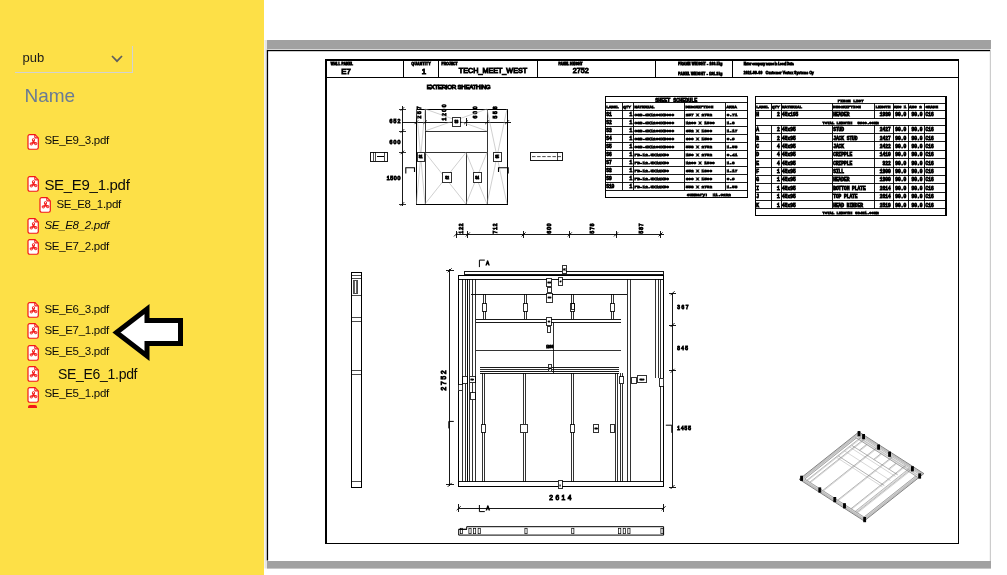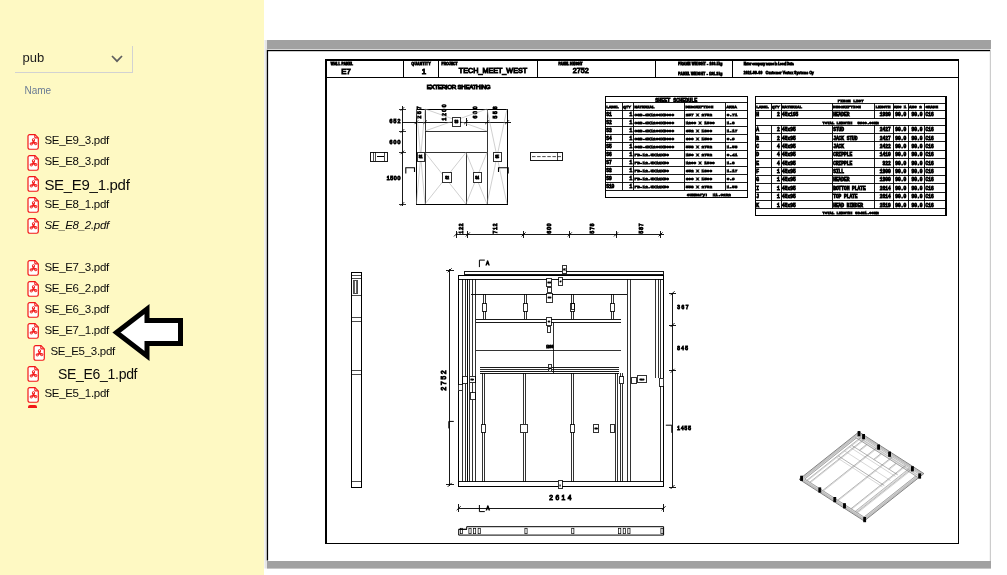--- a/index.html
+++ b/index.html
@@ -3,32 +3,32 @@
 <meta charset="utf-8">
 <style>
   html,body{margin:0;padding:0;background:#fff;}
   body{width:1007px;height:575px;position:relative;overflow:hidden;
        font-family:"Liberation Sans",sans-serif;}
   .abs{position:absolute;}
 </style>
 </head>
 <body>
 
-<div class="abs" style="left:0;top:0;width:264px;height:575px;background:#fef9c3;">
+<div class="abs" style="left:0;top:0;width:264px;height:575px;background:#fde047;">
 
   <div class="abs" style="left:15px;top:46px;width:116.5px;height:26px;border-bottom:1px solid #d2d2d2;border-right:1px solid #d2d2d2;">
 
     <span class="abs" style="left:7.5px;top:4px;font-size:13px;color:#1b1b1b;">pub</span>
 
     <svg class="abs" style="left:95px;top:8px;" width="14" height="10" viewBox="0 0 14 10">
       <path d="M2 2 L7 7.2 L12 2" fill="none" stroke="#5f5f5f" stroke-width="1.7"></path>
     </svg>
   </div>
 
-  <div class="abs" style="left:24.5px;top:85px;font-size:10px;color:#6a7b94;">Name</div>
+  <div class="abs" style="left:24.5px;top:85px;font-size:19px;color:#6a7b94;">Name</div>
 
 
   <div class="abs" style="left:27px;top:133.8px;width:220px;height:21px;text-align:right;">
       <svg width="13" height="16" viewBox="0 0 13 16" style="position:absolute;left:0;top:0">
         <path d="M2.7 0.65 h5.3 l3.3 3.3 v9.6 a1.7 1.7 0 0 1 -1.7 1.7 h-6.9 a1.7 1.7 0 0 1 -1.7 -1.7 v-11.2 a1.7 1.7 0 0 1 1.7 -1.7 z" fill="#fff" stroke="#f21818" stroke-width="1.2"></path>
         <path d="M7.8 0.8 v2.1 a1 1 0 0 0 1 1 h2.1" fill="none" stroke="#f21818" stroke-width="1.1"></path>
         <g fill="#f21818">
           <circle cx="6.45" cy="5.9" r="1.6"></circle>
           <circle cx="4.3" cy="9.8" r="1.6"></circle>
           <circle cx="8.7" cy="9.6" r="1.6"></circle>
@@ -36,59 +36,41 @@
         </g>
         <g fill="#fff">
           <circle cx="6.45" cy="5.65" r="0.62"></circle>
           <circle cx="4.1" cy="10.05" r="0.62"></circle>
           <circle cx="8.9" cy="9.8" r="0.62"></circle>
         </g>
       </svg>
       <span class="abs" style="left:17.4px;top:0.6px;font-size:11.5px;letter-spacing:-0.3px;color:#0a0a0a;">SE_E9_3.pdf</span>
     </div>
 
-  <div class="abs" style="left:27px;top:154.8px;width:220px;height:21px;">
-      <svg width="13" height="16" viewBox="0 0 13 16" style="position:absolute;left:0;top:0">
-        <path d="M2.7 0.65 h5.3 l3.3 3.3 v9.6 a1.7 1.7 0 0 1 -1.7 1.7 h-6.9 a1.7 1.7 0 0 1 -1.7 -1.7 v-11.2 a1.7 1.7 0 0 1 1.7 -1.7 z" fill="#fff" stroke="#f21818" stroke-width="1.2"></path>
-        <path d="M7.8 0.8 v2.1 a1 1 0 0 0 1 1 h2.1" fill="none" stroke="#f21818" stroke-width="1.1"></path>
-        <g fill="#f21818">
-          <circle cx="6.45" cy="5.9" r="1.6"></circle>
-          <circle cx="4.3" cy="9.8" r="1.6"></circle>
-          <circle cx="8.7" cy="9.6" r="1.6"></circle>
-          <path d="M6.45 5.9 L4.3 9.8 L8.7 9.6 Z"></path>
-        </g>
-        <g fill="#fff">
-          <circle cx="6.45" cy="5.65" r="0.62"></circle>
-          <circle cx="4.1" cy="10.05" r="0.62"></circle>
-          <circle cx="8.9" cy="9.8" r="0.62"></circle>
-        </g>
-      </svg>
-      <span class="abs" style="left:17.4px;top:0.6px;font-size:11.5px;letter-spacing:-0.3px;color:#0a0a0a;">SE_E8_3.pdf</span>
-    </div>
 
   <div class="abs" style="left:27px;top:175.9px;width:220px;height:21px;">
       <svg width="13" height="16" viewBox="0 0 13 16" style="position:absolute;left:0;top:0">
         <path d="M2.7 0.65 h5.3 l3.3 3.3 v9.6 a1.7 1.7 0 0 1 -1.7 1.7 h-6.9 a1.7 1.7 0 0 1 -1.7 -1.7 v-11.2 a1.7 1.7 0 0 1 1.7 -1.7 z" fill="#fff" stroke="#f21818" stroke-width="1.2"></path>
         <path d="M7.8 0.8 v2.1 a1 1 0 0 0 1 1 h2.1" fill="none" stroke="#f21818" stroke-width="1.1"></path>
         <g fill="#f21818">
           <circle cx="6.45" cy="5.9" r="1.6"></circle>
           <circle cx="4.3" cy="9.8" r="1.6"></circle>
           <circle cx="8.7" cy="9.6" r="1.6"></circle>
           <path d="M6.45 5.9 L4.3 9.8 L8.7 9.6 Z"></path>
         </g>
         <g fill="#fff">
           <circle cx="6.45" cy="5.65" r="0.62"></circle>
           <circle cx="4.1" cy="10.05" r="0.62"></circle>
           <circle cx="8.9" cy="9.8" r="0.62"></circle>
         </g>
       </svg>
       <span class="abs" style="left:17.4px;top:0.6px;font-size:15px;letter-spacing:-0.3px;color:#0a0a0a;">SE_E9_1.pdf</span>
     </div>
 
-  <div class="abs" style="left:27px;top:197.0px;width:220px;height:21px;padding-left:26px;">
+  <div class="abs" style="left:39px;top:197.0px;width:220px;height:21px;padding-left:26px;">
       <svg width="13" height="16" viewBox="0 0 13 16" style="position:absolute;left:0;top:0">
         <path d="M2.7 0.65 h5.3 l3.3 3.3 v9.6 a1.7 1.7 0 0 1 -1.7 1.7 h-6.9 a1.7 1.7 0 0 1 -1.7 -1.7 v-11.2 a1.7 1.7 0 0 1 1.7 -1.7 z" fill="#fff" stroke="#f21818" stroke-width="1.2"></path>
         <path d="M7.8 0.8 v2.1 a1 1 0 0 0 1 1 h2.1" fill="none" stroke="#f21818" stroke-width="1.1"></path>
         <g fill="#f21818">
           <circle cx="6.45" cy="5.9" r="1.6"></circle>
           <circle cx="4.3" cy="9.8" r="1.6"></circle>
           <circle cx="8.7" cy="9.6" r="1.6"></circle>
           <path d="M6.45 5.9 L4.3 9.8 L8.7 9.6 Z"></path>
         </g>
         <g fill="#fff">
@@ -112,58 +94,40 @@
         </g>
         <g fill="#fff">
           <circle cx="6.45" cy="5.65" r="0.62"></circle>
           <circle cx="4.1" cy="10.05" r="0.62"></circle>
           <circle cx="8.9" cy="9.8" r="0.62"></circle>
         </g>
       </svg>
       <span class="abs" style="left:17.4px;top:0.6px;font-size:11.5px;letter-spacing:-0.3px;color:#0a0a0a;">SE_E8_2.pdf</span>
     </div>
 
-
-  <div class="abs" style="left:27px;top:260.2px;width:220px;height:21px;">
-      <svg width="13" height="16" viewBox="0 0 13 16" style="position:absolute;left:0;top:0">
-        <path d="M2.7 0.65 h5.3 l3.3 3.3 v9.6 a1.7 1.7 0 0 1 -1.7 1.7 h-6.9 a1.7 1.7 0 0 1 -1.7 -1.7 v-11.2 a1.7 1.7 0 0 1 1.7 -1.7 z" fill="#fff" stroke="#f21818" stroke-width="1.2"></path>
-        <path d="M7.8 0.8 v2.1 a1 1 0 0 0 1 1 h2.1" fill="none" stroke="#f21818" stroke-width="1.1"></path>
-        <g fill="#f21818">
-          <circle cx="6.45" cy="5.9" r="1.6"></circle>
-          <circle cx="4.3" cy="9.8" r="1.6"></circle>
-          <circle cx="8.7" cy="9.6" r="1.6"></circle>
-          <path d="M6.45 5.9 L4.3 9.8 L8.7 9.6 Z"></path>
-        </g>
-        <g fill="#fff">
-          <circle cx="6.45" cy="5.65" r="0.62"></circle>
-          <circle cx="4.1" cy="10.05" r="0.62"></circle>
-          <circle cx="8.9" cy="9.8" r="0.62"></circle>
-        </g>
-      </svg>
-      <span class="abs" style="left:17.4px;top:0.6px;font-size:11.5px;letter-spacing:-0.3px;color:#0a0a0a;">SE_E7_3.pdf</span>
-    </div>
-
-  <div class="abs" style="left:27px;top:281.3px;width:220px;height:21px;">
-      <svg width="13" height="16" viewBox="0 0 13 16" style="position:absolute;left:0;top:0">
-        <path d="M2.7 0.65 h5.3 l3.3 3.3 v9.6 a1.7 1.7 0 0 1 -1.7 1.7 h-6.9 a1.7 1.7 0 0 1 -1.7 -1.7 v-11.2 a1.7 1.7 0 0 1 1.7 -1.7 z" fill="#fff" stroke="#f21818" stroke-width="1.2"></path>
-        <path d="M7.8 0.8 v2.1 a1 1 0 0 0 1 1 h2.1" fill="none" stroke="#f21818" stroke-width="1.1"></path>
-        <g fill="#f21818">
-          <circle cx="6.45" cy="5.9" r="1.6"></circle>
-          <circle cx="4.3" cy="9.8" r="1.6"></circle>
-          <circle cx="8.7" cy="9.6" r="1.6"></circle>
-          <path d="M6.45 5.9 L4.3 9.8 L8.7 9.6 Z"></path>
-        </g>
-        <g fill="#fff">
-          <circle cx="6.45" cy="5.65" r="0.62"></circle>
-          <circle cx="4.1" cy="10.05" r="0.62"></circle>
-          <circle cx="8.9" cy="9.8" r="0.62"></circle>
-        </g>
-      </svg>
-      <span class="abs" style="left:17.4px;top:0.6px;font-size:11.5px;letter-spacing:-0.3px;color:#0a0a0a;">SE_E6_2.pdf</span>
-    </div>
+  <div class="abs" style="left:27px;top:239.1px;width:220px;height:21px;">
+      <svg width="13" height="16" viewBox="0 0 13 16" style="position:absolute;left:0;top:0">
+        <path d="M2.7 0.65 h5.3 l3.3 3.3 v9.6 a1.7 1.7 0 0 1 -1.7 1.7 h-6.9 a1.7 1.7 0 0 1 -1.7 -1.7 v-11.2 a1.7 1.7 0 0 1 1.7 -1.7 z" fill="#fff" stroke="#f21818" stroke-width="1.2"></path>
+        <path d="M7.8 0.8 v2.1 a1 1 0 0 0 1 1 h2.1" fill="none" stroke="#f21818" stroke-width="1.1"></path>
+        <g fill="#f21818">
+          <circle cx="6.45" cy="5.9" r="1.6"></circle>
+          <circle cx="4.3" cy="9.8" r="1.6"></circle>
+          <circle cx="8.7" cy="9.6" r="1.6"></circle>
+          <path d="M6.45 5.9 L4.3 9.8 L8.7 9.6 Z"></path>
+        </g>
+        <g fill="#fff">
+          <circle cx="6.45" cy="5.65" r="0.62"></circle>
+          <circle cx="4.1" cy="10.05" r="0.62"></circle>
+          <circle cx="8.9" cy="9.8" r="0.62"></circle>
+        </g>
+      </svg>
+      <span class="abs" style="left:17.4px;top:0.6px;font-size:11.5px;letter-spacing:-0.3px;color:#0a0a0a;">SE_E7_2.pdf</span>
+    </div>
+
+
 
   <div class="abs" style="left:27px;top:302.3px;width:220px;height:21px;">
       <svg width="13" height="16" viewBox="0 0 13 16" style="position:absolute;left:0;top:0">
         <path d="M2.7 0.65 h5.3 l3.3 3.3 v9.6 a1.7 1.7 0 0 1 -1.7 1.7 h-6.9 a1.7 1.7 0 0 1 -1.7 -1.7 v-11.2 a1.7 1.7 0 0 1 1.7 -1.7 z" fill="#fff" stroke="#f21818" stroke-width="1.2"></path>
         <path d="M7.8 0.8 v2.1 a1 1 0 0 0 1 1 h2.1" fill="none" stroke="#f21818" stroke-width="1.1"></path>
         <g fill="#f21818">
           <circle cx="6.45" cy="5.9" r="1.6"></circle>
           <circle cx="4.3" cy="9.8" r="1.6"></circle>
           <circle cx="8.7" cy="9.6" r="1.6"></circle>
           <path d="M6.45 5.9 L4.3 9.8 L8.7 9.6 Z"></path>
@@ -189,21 +153,21 @@
         </g>
         <g fill="#fff">
           <circle cx="6.45" cy="5.65" r="0.62"></circle>
           <circle cx="4.1" cy="10.05" r="0.62"></circle>
           <circle cx="8.9" cy="9.8" r="0.62"></circle>
         </g>
       </svg>
       <span class="abs" style="left:17.4px;top:0.6px;font-size:11.5px;letter-spacing:-0.3px;color:#0a0a0a;">SE_E7_1.pdf</span>
     </div>
 
-  <div class="abs" style="left:33px;top:344.5px;width:220px;height:21px;">
+  <div class="abs" style="left:27px;top:344.5px;width:220px;height:21px;">
       <svg width="13" height="16" viewBox="0 0 13 16" style="position:absolute;left:0;top:0">
         <path d="M2.7 0.65 h5.3 l3.3 3.3 v9.6 a1.7 1.7 0 0 1 -1.7 1.7 h-6.9 a1.7 1.7 0 0 1 -1.7 -1.7 v-11.2 a1.7 1.7 0 0 1 1.7 -1.7 z" fill="#fff" stroke="#f21818" stroke-width="1.2"></path>
         <path d="M7.8 0.8 v2.1 a1 1 0 0 0 1 1 h2.1" fill="none" stroke="#f21818" stroke-width="1.1"></path>
         <g fill="#f21818">
           <circle cx="6.45" cy="5.9" r="1.6"></circle>
           <circle cx="4.3" cy="9.8" r="1.6"></circle>
           <circle cx="8.7" cy="9.6" r="1.6"></circle>
           <path d="M6.45 5.9 L4.3 9.8 L8.7 9.6 Z"></path>
         </g>
         <g fill="#fff">

